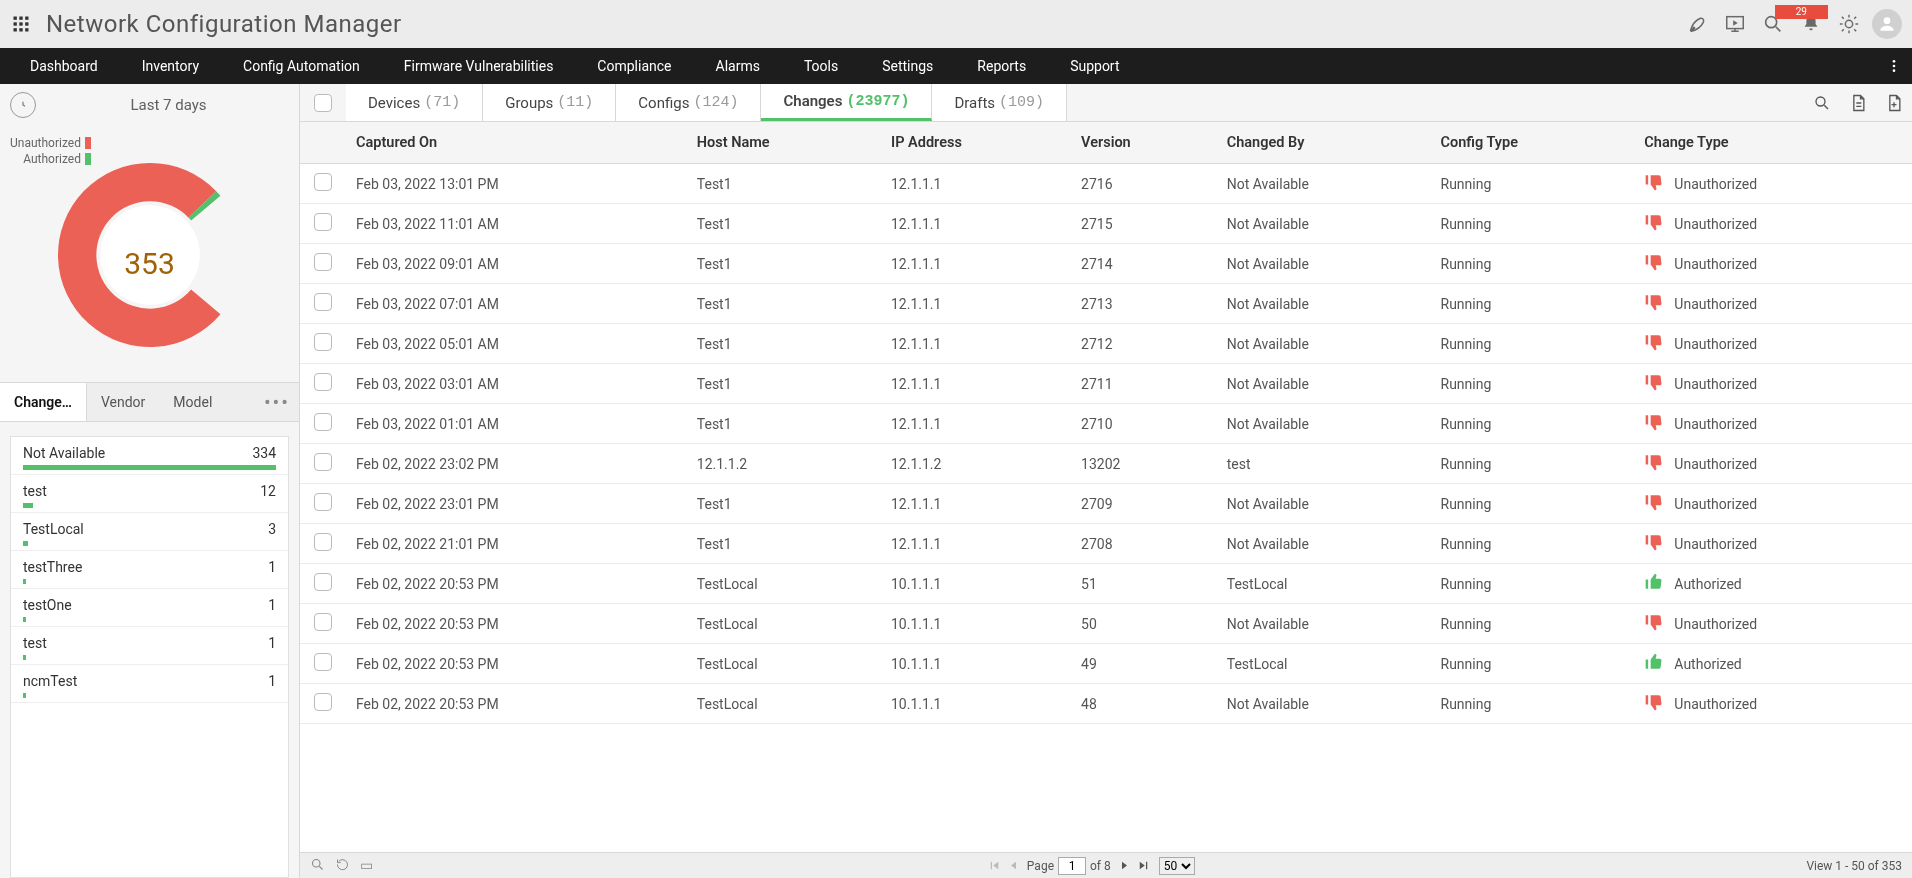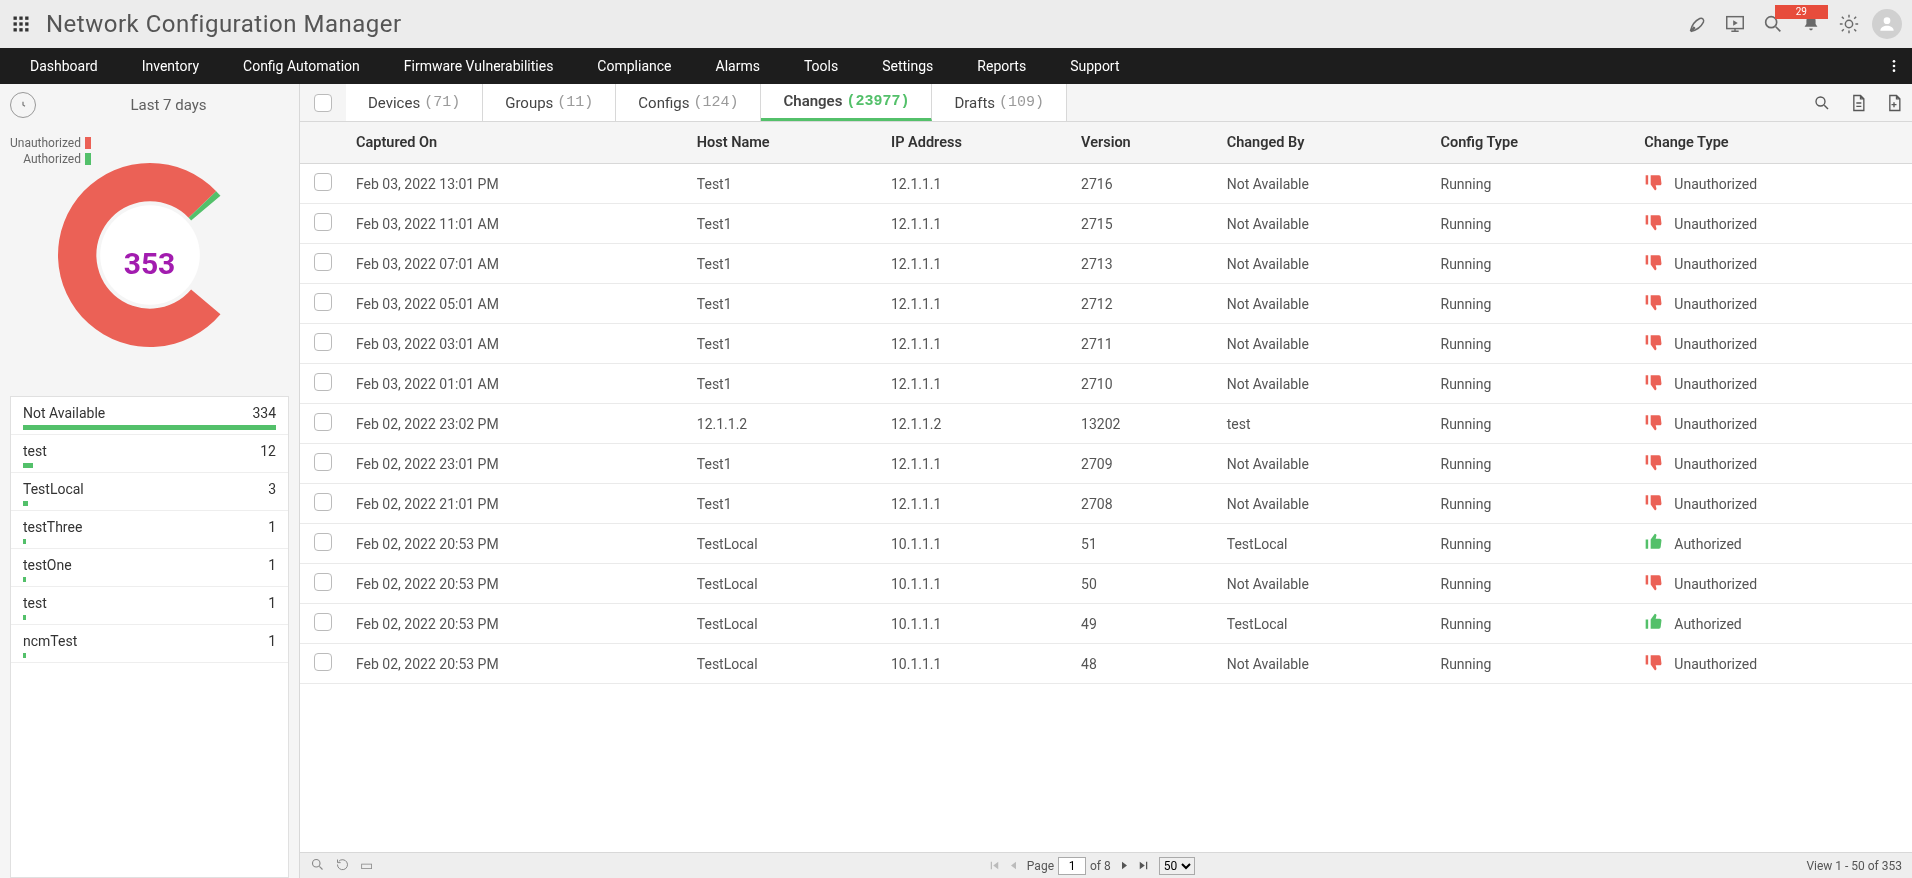--- a/index.html
+++ b/index.html
@@ -27,21 +27,21 @@
 
 .sidebar { width: 300px; background: #f5f5f5; border-right: 1px solid #d8d8d8; display: flex; flex-direction: column; overflow: hidden; }
 .sb-range { display: flex; align-items: center; padding: 8px 10px; gap: 12px; }
 .sb-range .clock { width: 26px; height: 26px; display: flex; align-items: center; justify-content: center; color: #777; border: 1.5px solid #999; border-radius: 50%; }
 .sb-range .range-text { flex: 1; text-align: center; color: #606060; font-size: 15px; }
 .donut-wrap { padding: 4px 10px 12px; position: relative; }
 .donut-legend { position: absolute; top: 10px; left: 10px; font-size: 12px; color: #666; }
 .donut-legend .row { display: flex; align-items: center; justify-content: flex-end; gap: 4px; margin-bottom: 2px; }
 .donut-legend .swatch { width: 6px; height: 12px; display: inline-block; }
 .donut-svg { display: block; margin: 10px auto 0; }
-.donut-center-num { position: absolute; left: 50%; top: 50%; transform: translate(-50%, -22%); font-size: 30px; font-weight: 700; color: #a21caf; }
+.donut-center-num { position: absolute; left: 50%; top: 50%; transform: translate(-50%, -22%); font-size: 30px; font-weight: 400; color: #a16207; }
 
 .sb-tabs-row { display: flex; border-top: 1px solid #d8d8d8; border-bottom: 1px solid #d8d8d8; background: #eee; height: 40px; }
 .sb-tab { padding: 0 14px; display: flex; align-items: center; color: #555; font-size: 14px; cursor: pointer; }
 .sb-tab.active { background: #fff; color: #111; font-weight: 600; border-right: 1px solid #d8d8d8; }
 .sb-tab-more { width: 44px; display: flex; align-items: center; justify-content: center; color: #888; cursor: pointer; font-size: 20px; letter-spacing: 2px; }
 
 .sb-list { flex: 1; overflow-y: auto; background: #fff; margin: 14px 10px 0; border: 1px solid #e0e0e0; }
 .sb-list-item { padding: 8px 12px 4px; border-bottom: 1px solid #eee; }
 .sb-list-item .row1 { display: flex; justify-content: space-between; font-size: 14px; color: #333; }
 .sb-list-item .bar-wrap { height: 5px; background: transparent; margin-top: 4px; }
@@ -227,20 +227,27 @@
           </div>
       </div>
       <svg class="donut-svg" id="donut-svg" width="230" height="230" viewBox="0 0 120 120">
           <path d="M96.77013326971095 90.85380526495388 A48 48 0 1 1 94.54808753217047 26.676890183095338 L80.15305106043277 40.561519273472285 A28 28 0 1 0 81.44924440733138 77.9980530712231 Z" fill="#eb6156"></path>
           <path d="M94.54808753217047 26.676890183095338 A48 48 0 0 1 96.77013326971093 29.1461947350461 L81.44924440733138 42.00194692877689 A28 28 0 0 0 80.15305106043277 40.561519273472285 Z" fill="#53c06a"></path>
           <circle cx="60" cy="60" r="26" fill="#fff"></circle>
         </svg>
       <div class="donut-center-num">353</div>
     </div>
 
+    <div class="sb-tabs-row">
+      <div class="sb-tab active">Change…</div>
+      <div class="sb-tab">Vendor</div>
+      <div class="sb-tab">Model</div>
+      <div style="flex:1"></div>
+      <div class="sb-tab-more">•••</div>
+    </div>
 
     <div class="sb-list" id="sb-list">
         <div class="sb-list-item">
           <div class="row1">
             <span>Not Available</span>
             <span>334</span>
           </div>
           <div class="bar-wrap">
             <div class="bar" style="width:100%"></div>
           </div>
@@ -385,20 +392,37 @@
                 <div class="change-cell">
                   <span class="thumb-down"><svg style="transform:scaleY(-1)">
                       <use href="#i-thumb"></use>
                     </svg></span>
                   <span>Unauthorized</span>
                 </div>
               </td>
             </tr>
             <tr>
     <td class="ckcol"><input type="checkbox" class="chk" style=""></td>
+    <td>Feb 03, 2022 09:01 AM</td>
+    <td>Test1</td>
+    <td>12.1.1.1</td>
+    <td>2714</td>
+    <td>Not Available</td>
+    <td>Running</td>
+    <td>
+                <div class="change-cell">
+                  <span class="thumb-down"><svg style="transform:scaleY(-1)">
+                      <use href="#i-thumb"></use>
+                    </svg></span>
+                  <span>Unauthorized</span>
+                </div>
+              </td>
+            </tr>
+            <tr>
+    <td class="ckcol"><input type="checkbox" class="chk" style=""></td>
     <td>Feb 03, 2022 07:01 AM</td>
     <td>Test1</td>
     <td>12.1.1.1</td>
     <td>2713</td>
     <td>Not Available</td>
     <td>Running</td>
     <td>
                 <div class="change-cell">
                   <span class="thumb-down"><svg style="transform:scaleY(-1)">
                       <use href="#i-thumb"></use>

